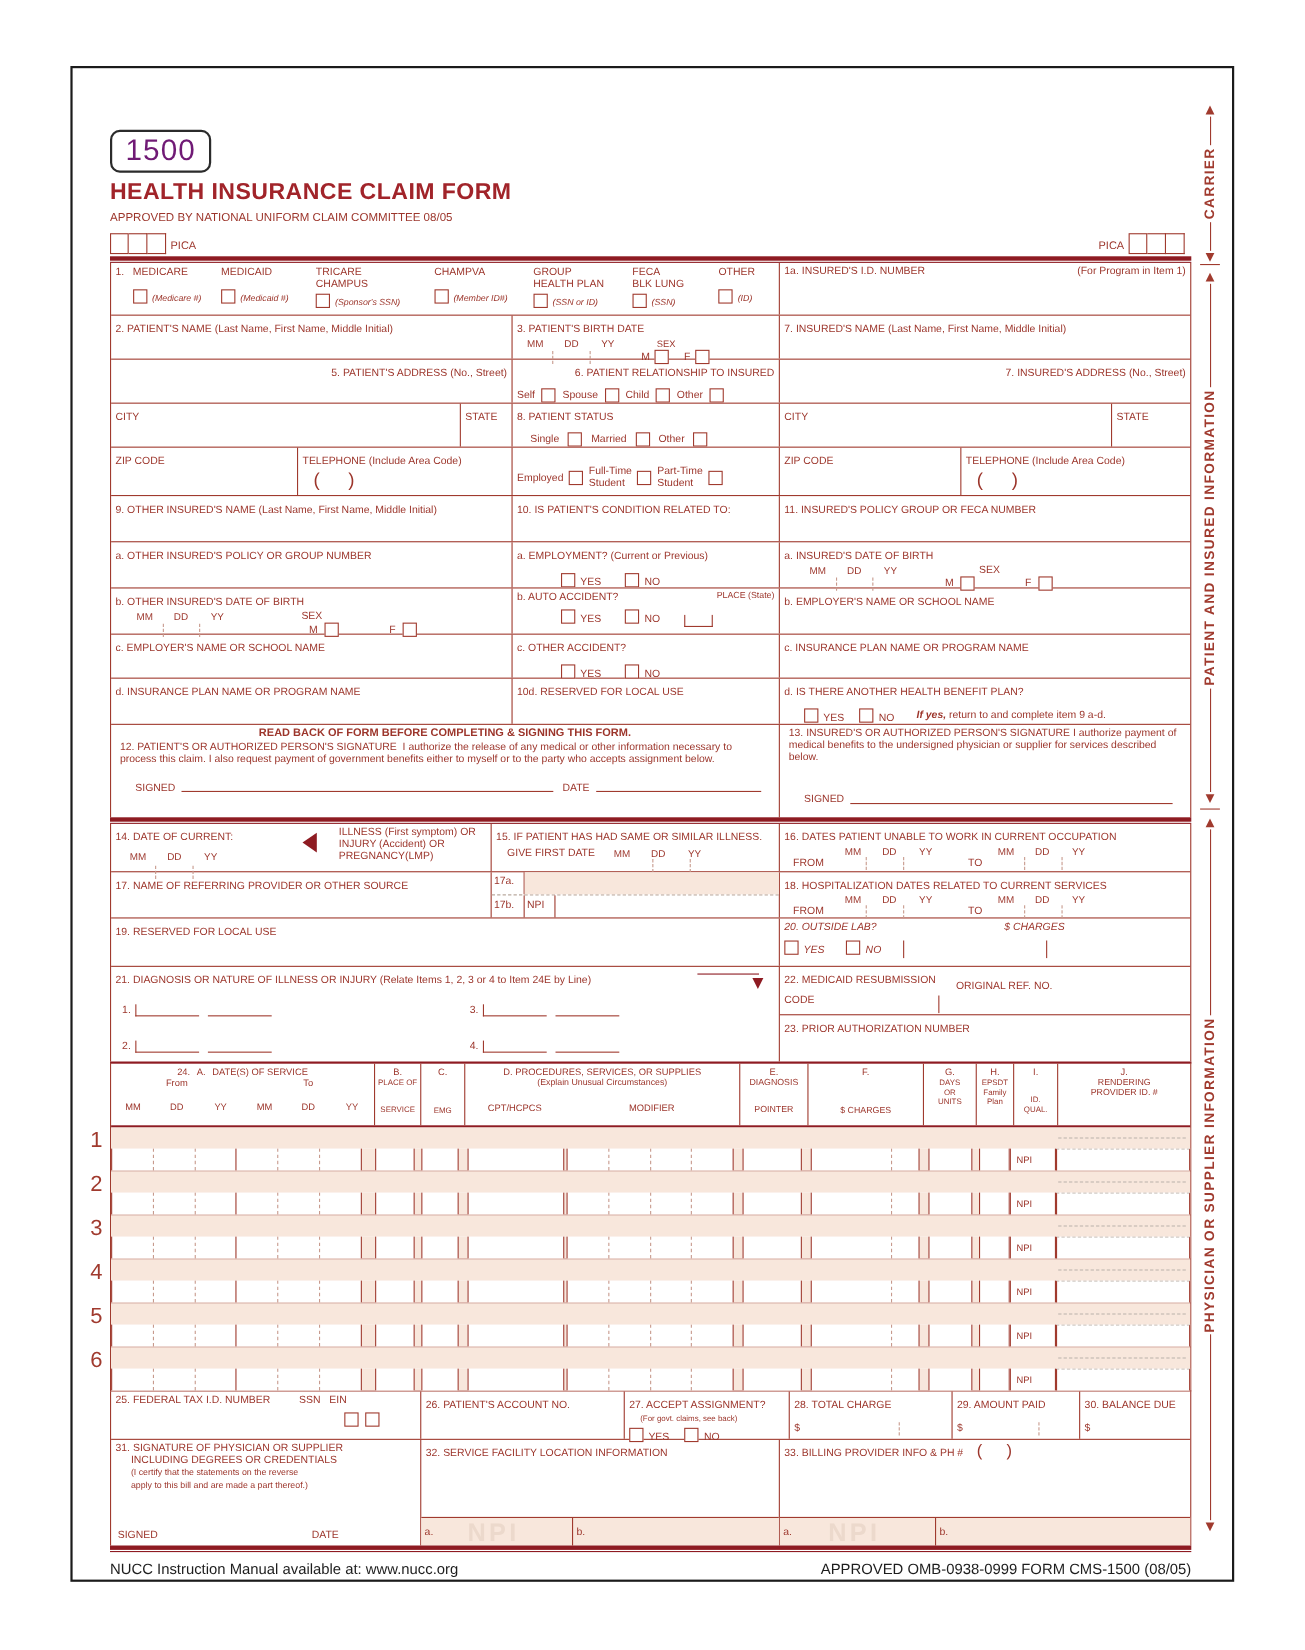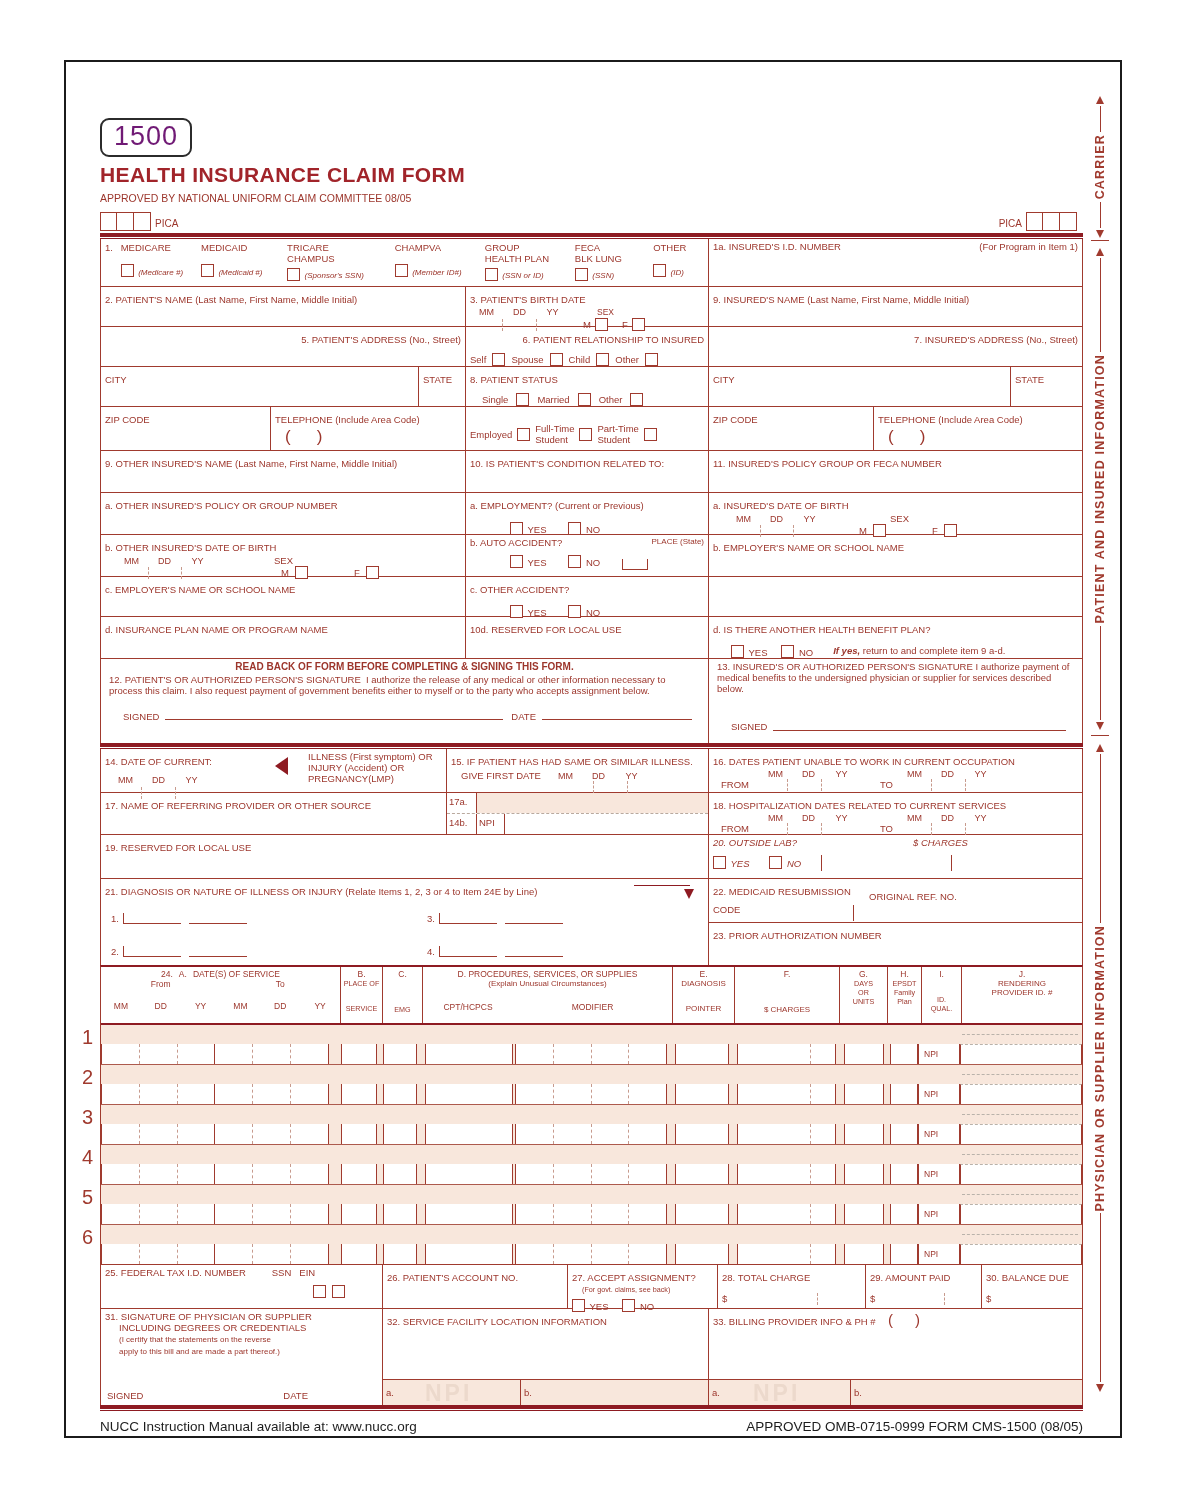--- a/index.html
+++ b/index.html
@@ -192,21 +192,21 @@
                 <span></span>
                 <span></span>
                 <span></span>
               </span>
             <span class="lbl" style="margin-left:10px;">M</span>
               <span class="cb sm2"></span>
             <span class="lbl" style="margin-left:10px;">F</span>
               <span class="cb sm2"></span>
           </div>
         </div>
-        <div class="c last" style="flex:1;"><span class="lbl">9. INSURED'S NAME (Last Name, First Name, Middle Initial)</span><div style="height:16px;"></div></div>
+        <div class="c last" style="flex:1;"><span class="lbl">7. INSURED'S NAME (Last Name, First Name, Middle Initial)</span><div style="height:16px;"></div></div>
       </div>
 
       <div class="row" style="height:40px;text-align:right;">
         <div class="c" style="width:365px;"><span class="lbl">5. PATIENT'S ADDRESS (No., Street)</span><div style="height:16px;"></div></div>
         <div class="c" style="width:243px;">
           <span class="lbl">6. PATIENT RELATIONSHIP TO INSURED</span>
           <div style="display:flex; gap:6px; align-items:center; margin-top:6px;">
             <span class="lbl">Self</span>
               <span class="cb sm2"></span>
             <span class="lbl">Spouse</span>
@@ -333,20 +333,21 @@
 
       <div class="row" style="height:40px;">
         <div class="c" style="width:365px;"><span class="lbl">c. EMPLOYER'S NAME OR SCHOOL NAME</span><div style="height:16px;"></div></div>
         <div class="c" style="width:243px;">
           <span class="lbl">c. OTHER ACCIDENT?</span>
           <div style="display:flex; gap:22px; margin-top:5px; padding-left:40px;">
             <span><span class="cb sm2"></span> <span class="lbl">YES</span></span>
             <span><span class="cb sm2"></span> <span class="lbl">NO</span></span>
           </div>
         </div>
+        <div class="c last" style="flex:1;"><span class="lbl">c. INSURANCE PLAN NAME OR PROGRAM NAME</span><div style="height:16px;"></div></div>
       </div>
 
       <div class="row" style="height:42px;">
         <div class="c" style="width:365px;"><span class="lbl">d. INSURANCE PLAN NAME OR PROGRAM NAME</span><div style="height:16px;"></div></div>
         <div class="c" style="width:243px;"><span class="lbl">10d. RESERVED FOR LOCAL USE</span><div style="height:16px;"></div></div>
         <div class="c last" style="flex:1;">
           <span class="lbl">d. IS THERE ANOTHER HEALTH BENEFIT PLAN?</span>
           <div style="display:flex; gap:14px; margin-top:5px; align-items:center; padding-left:18px;">
             <span><span class="cb sm2"></span> <span class="lbl">YES</span></span>
             <span><span class="cb sm2"></span> <span class="lbl">NO</span></span>
@@ -450,21 +451,21 @@
       </div>
 
       <div class="row" style="height:42px;">
         <div class="c" style="width:346px;"><span class="lbl">17. NAME OF REFERRING PROVIDER OR OTHER SOURCE</span><div style="height:16px;"></div></div>
         <div class="c" style="width:262px; padding:0;">
           <div style="display:flex; height:21px; border-bottom:1px dashed #b9a99e;">
             <span class="lbl" style="width:30px; border-right:1px solid var(--red); padding:3px 2px;">17a.</span>
             <span style="flex:1; background:var(--pink);"></span>
           </div>
           <div style="display:flex; height:20px;">
-            <span class="lbl" style="width:30px; border-right:1px solid var(--red); padding:3px 2px;">14b.</span>
+            <span class="lbl" style="width:30px; border-right:1px solid var(--red); padding:3px 2px;">17b.</span>
             <span class="lbl" style="width:28px; border-right:1px solid var(--red); padding:3px 2px;">NPI</span>
             <span style="flex:1;"></span>
           </div>
         </div>
         <div class="c last" style="flex:1;">
           <span class="lbl">18. HOSPITALIZATION DATES RELATED TO CURRENT SERVICES</span>
           <div style="display:flex; font-size:8.5px;">
             <span class="mmddyy" style="margin-left:46px;">
                 <span>MM</span>
                 <span>DD</span>
@@ -943,21 +944,21 @@
       </div>
     </div>
 
     <div class="rule">
         <div class="bar"></div>
         <div class="thin"></div>
       </div>
 
     <div class="footer">
       <span class="fl">NUCC Instruction Manual available at: www.nucc.org</span>
-      <span class="fr">APPROVED OMB-0715-0999 FORM CMS-1500 (08/05)</span>
+      <span class="fr">APPROVED OMB-0938-0999 FORM CMS-1500 (08/05)</span>
     </div>
   </div>
 
   <div class="sideblock" style="left:1087px; top:96px; height:142px;">
     <div class="tri-up"></div>
     <div class="vline"></div>
     <div class="vtext">CARRIER</div>
     <div class="vline"></div>
     <div class="tri-down"></div>
   </div>

